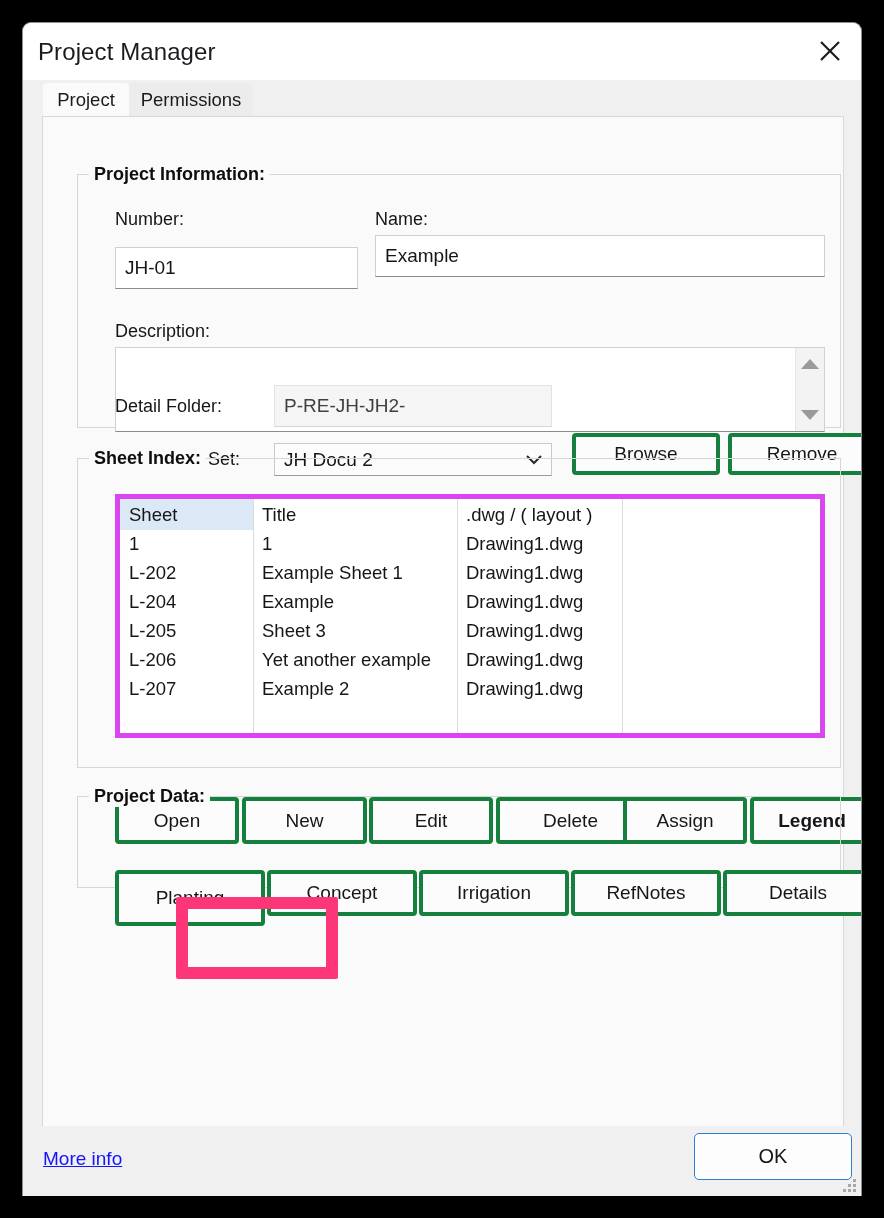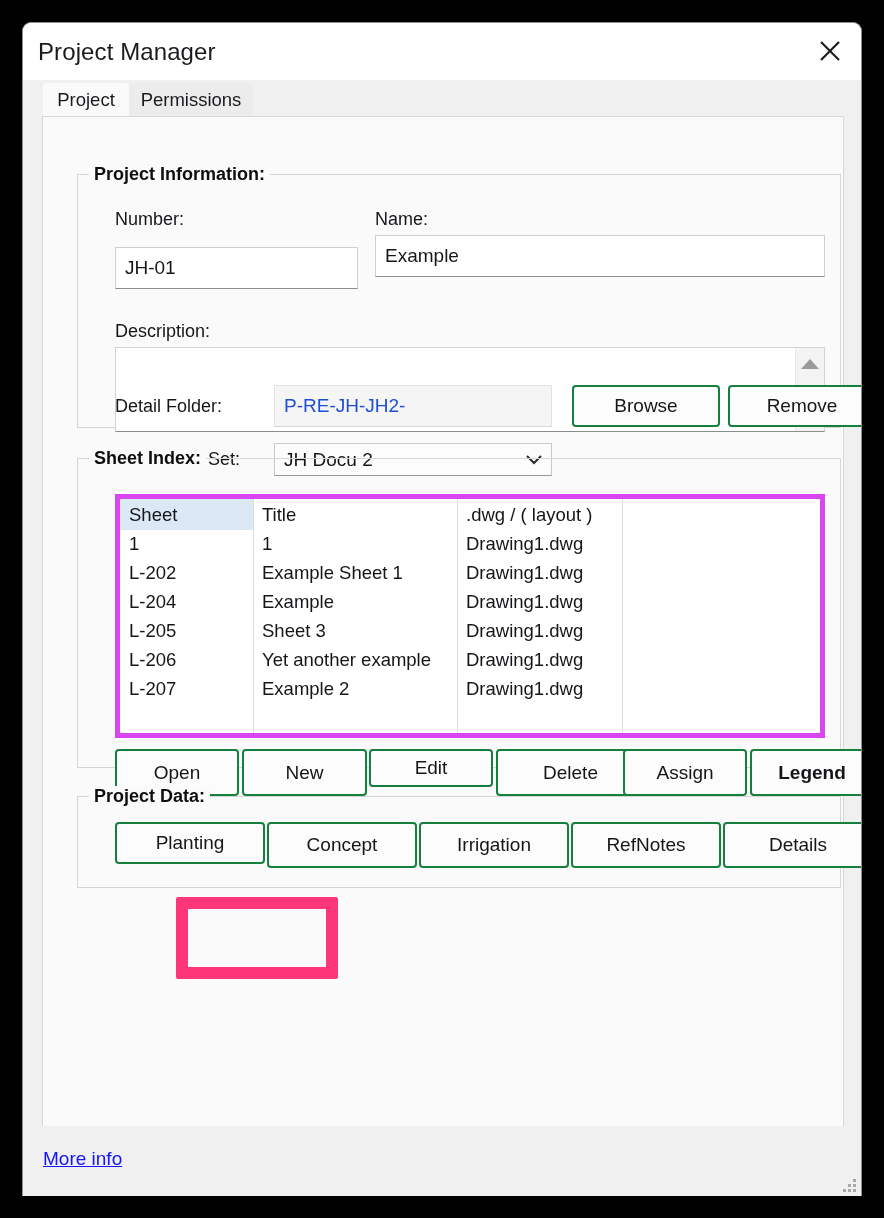--- a/index.html
+++ b/index.html
@@ -116,21 +116,21 @@
     font-family: "Liberation Sans", sans-serif;
     font-size: 19px;
     color: #16161a;
     padding: 0 9px;
     outline: none;
   }
   .tinput.readonly {
     background: #f5f5f5;
     border: 1px solid #e2e2e2;
     border-bottom: 1px solid #d5d5d5;
-    color: #1d4ed8;
+    color: #404040;
   }
 
   
   #desc-wrap {
     position: absolute;
     left: 37px; top: 172px;
     width: 710px; height: 85px;
     background: #ffffff;
     border: 1px solid #d2d2d2;
     border-bottom: 1px solid #8c8c8c;
@@ -169,28 +169,29 @@
     bottom: 11px;
     border-left: 9px solid transparent;
     border-right: 9px solid transparent;
     border-top: 10px solid #9a9a9a;
   }
 
   
   .btn {
     position: absolute;
     background: #fcfcfc;
-    border: 2px solid #15803d;
+    border: 4px solid #15803d;
     border-radius: 4px;
     font-family: "Liberation Sans", sans-serif;
     font-size: 19px;
     color: #16161a;
     display: flex; align-items: center; justify-content: center;
     cursor: pointer;
     user-select: none;
+    margin-top: 48px;
   }
 
   
   #pref-combo {
     position: absolute;
     left: 196px; top: 268px;
     width: 278px; height: 33px;
     background: #fcfcfc;
     border: 1px solid #c9c9c9;
     border-bottom: 1px solid #9a9a9a;
@@ -424,38 +425,38 @@
           <div class="cell c-dwg">Drawing1.dwg</div>
         </div>
       </div>
 
       <div class="btn" style="left:37px;  top:290px; width:124px; height:47px;">
         <span>Open</span>
       </div>
       <div class="btn" style="left:164px; top:290px; width:125px; height:47px;">
         <span>New</span>
       </div>
-      <div class="btn" style="left:291px; top:290px; width:124px; height:38px;">
+      <div class="btn" style="left:291px; top:290px; width:124px; height:47px;">
         <span>Edit</span>
       </div>
       <div class="btn" style="left:418px; top:290px; width:149px; height:47px;">
         <span>Delete</span>
       </div>
       <div class="btn" style="left:545px; top:290px; width:124px; height:47px;">
         <span>Assign</span>
       </div>
       <div class="btn" style="left:672px; top:290px; width:124px; height:47px;font-weight:bold;">
         <span>Legend</span>
       </div>
     </div>
 
     <div class="groupbox" id="gb-project-data">
       <div class="group-legend">Project Data:</div>
 
-      <div class="btn" style="left:37px;  top:25px; width:150px; height:42px;">
+      <div class="btn" style="left:37px;  top:25px; width:150px; height:56px;">
         <span>Planting</span>
       </div>
       <div class="btn" style="left:189px; top:25px; width:150px; height:46px;">
         <span>Concept</span>
       </div>
       <div class="btn" style="left:341px; top:25px; width:150px; height:46px;">
         <span>Irrigation</span>
       </div>
       <div class="btn" style="left:493px; top:25px; width:150px; height:46px;">
         <span>RefNotes</span>
@@ -464,20 +465,23 @@
         <span>Details</span>
       </div>
     </div>
 
   </div>
 
   <div id="new-highlight"></div>
 
   <div id="footer">
     <a id="more-info" href="#">More info</a>
+    <div id="ok-btn">
+      <span>OK</span>
+    </div>
     <div id="resize-grip">
       <div class="grip-dot" style="left:11px; top:1px;"></div>
       <div class="grip-dot" style="left:6px;  top:6px;"></div>
       <div class="grip-dot" style="left:11px; top:6px;"></div>
       <div class="grip-dot" style="left:1px;  top:11px;"></div>
       <div class="grip-dot" style="left:6px;  top:11px;"></div>
       <div class="grip-dot" style="left:11px; top:11px;"></div>
     </div>
   </div>
 

